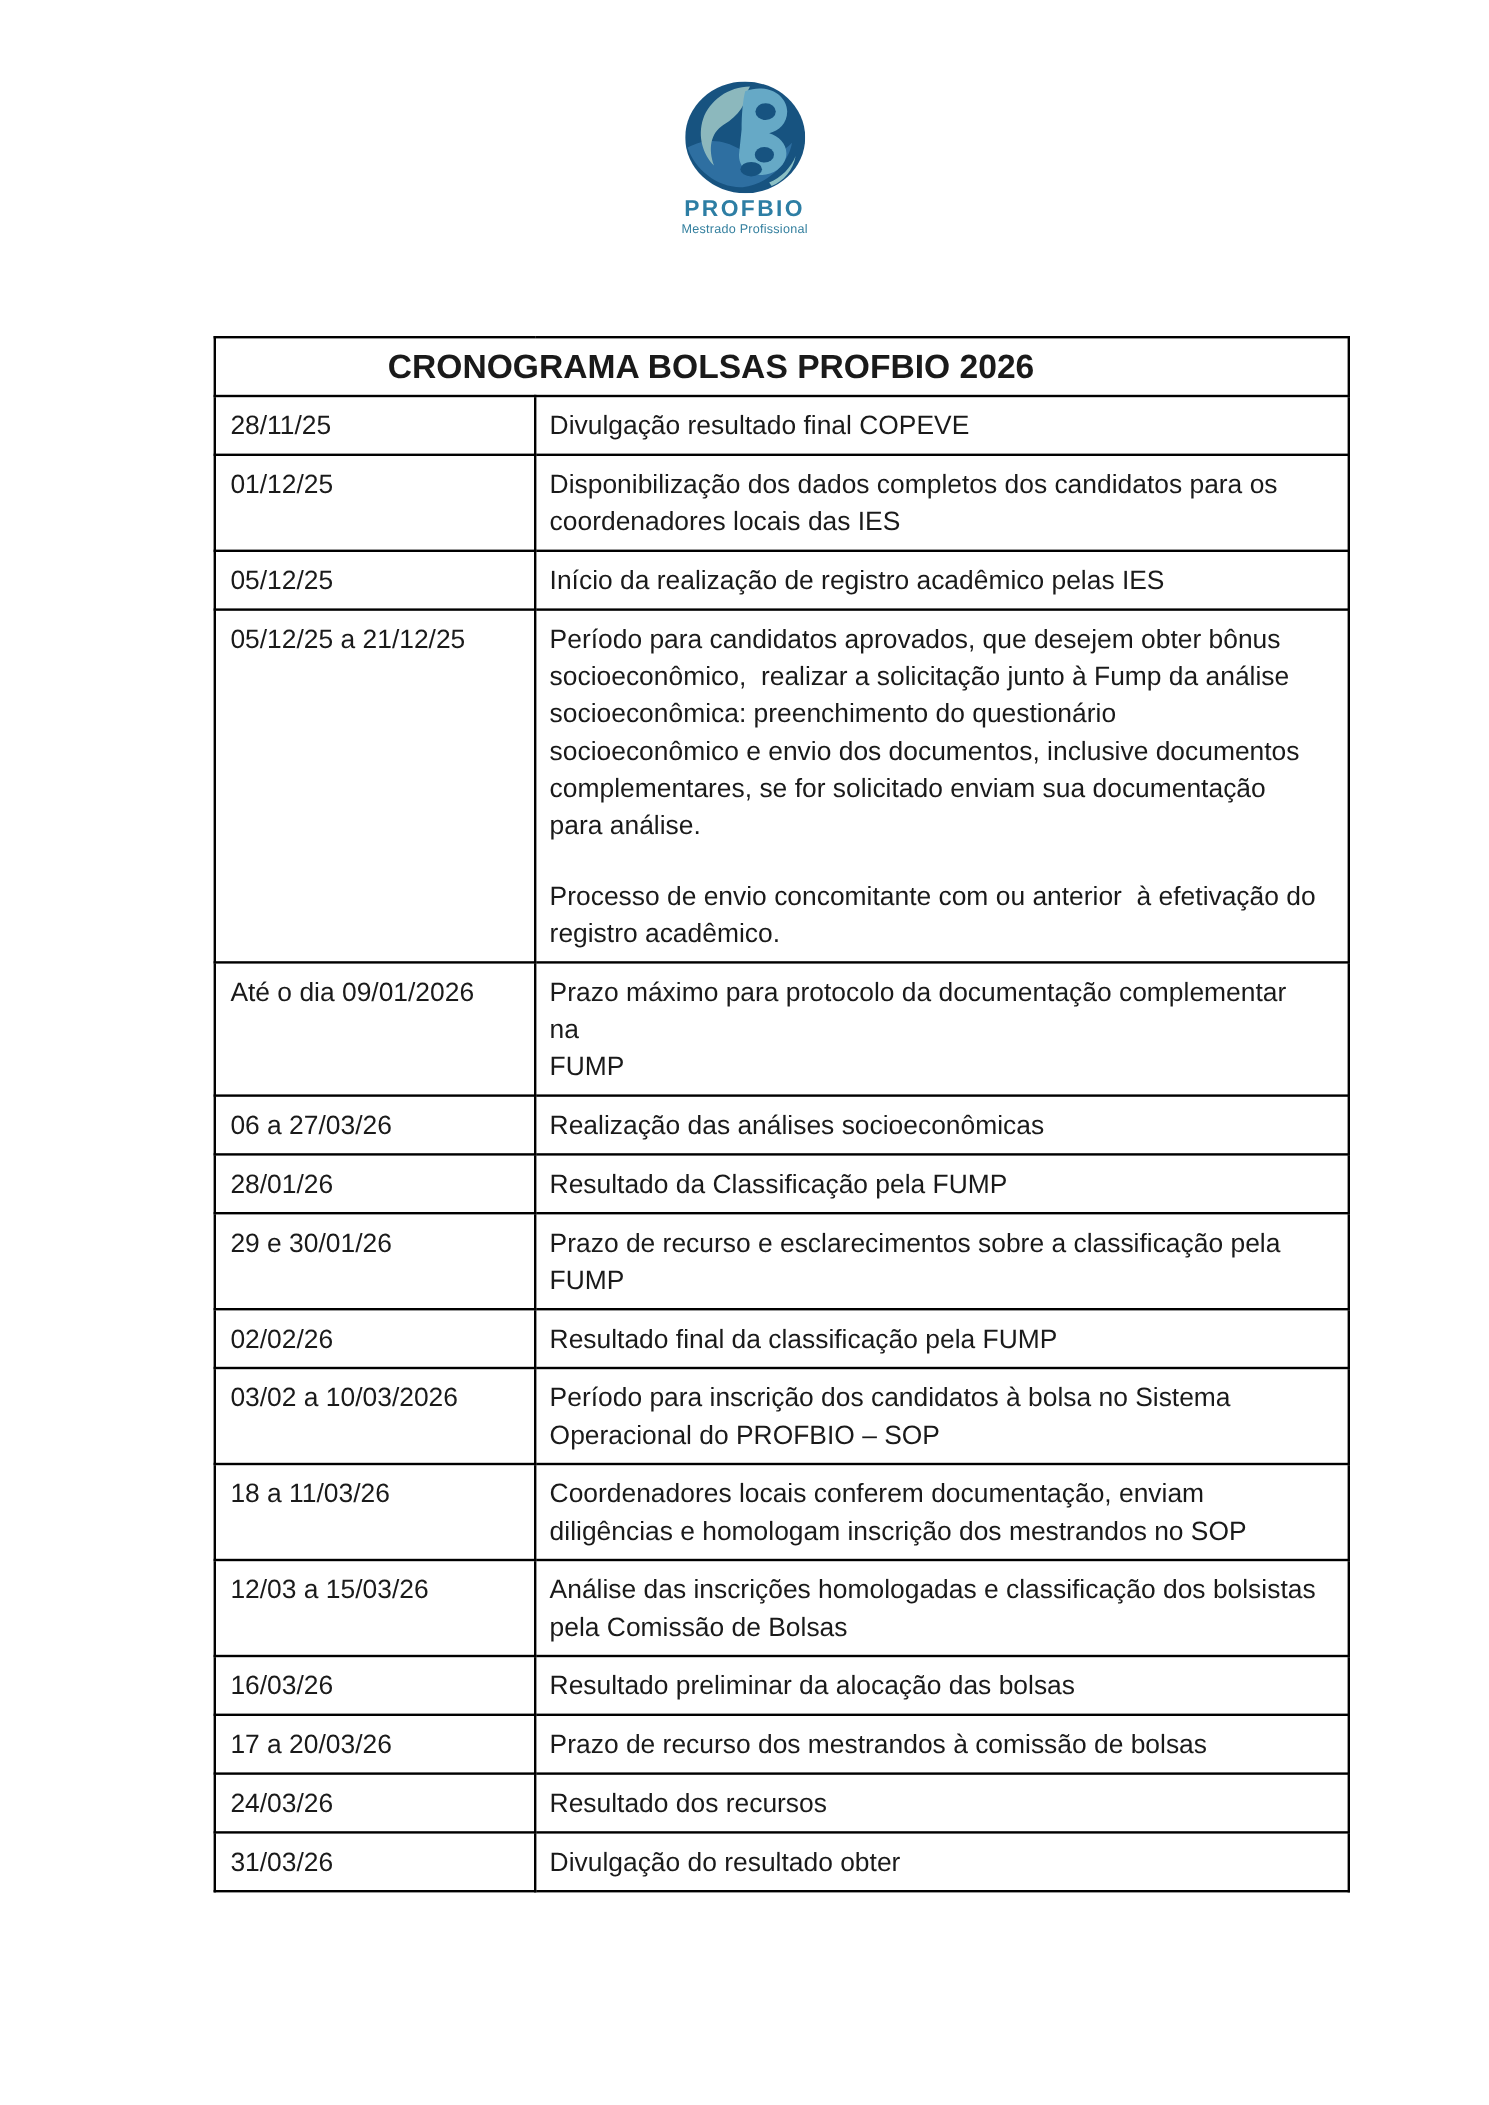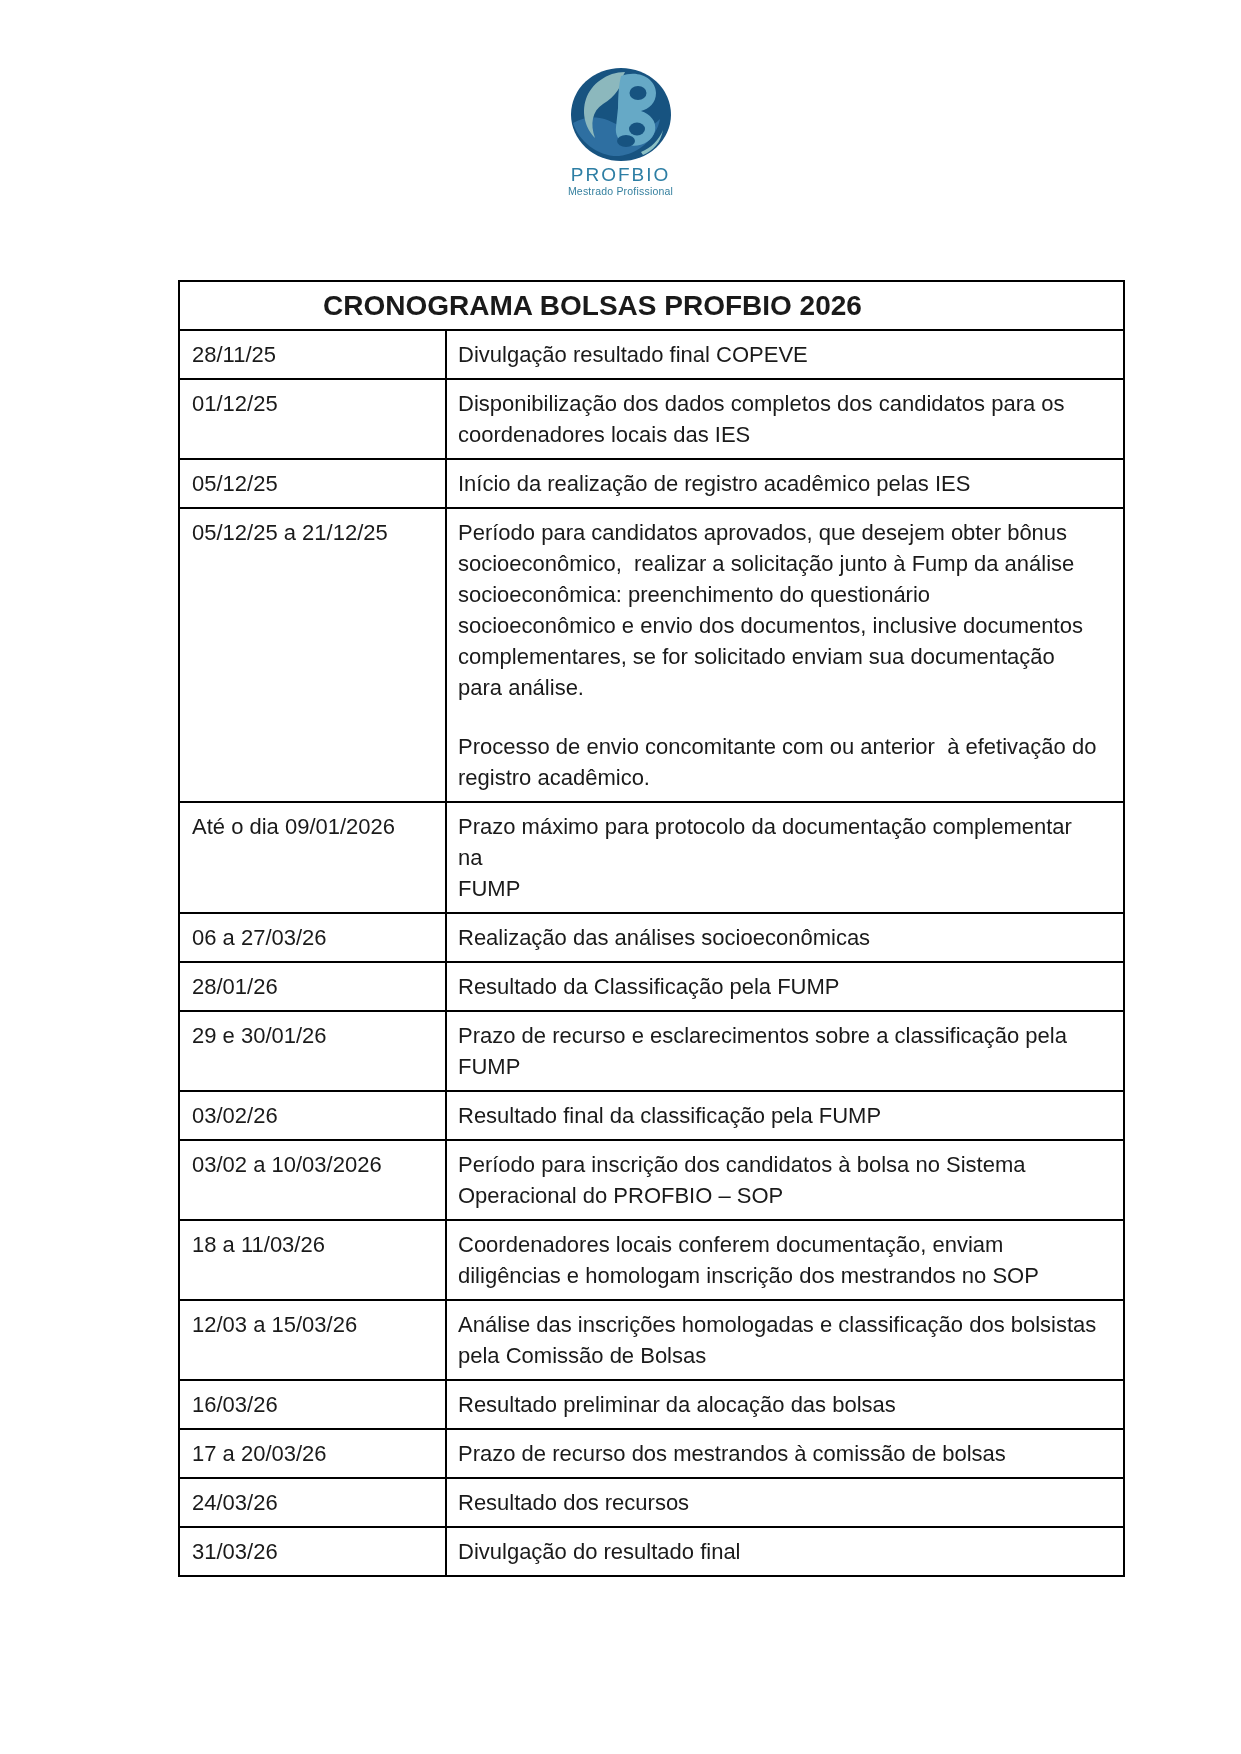--- a/index.html
+++ b/index.html
@@ -7,21 +7,21 @@
     width:1241px;height:1754px;background:#ffffff;position:relative;
     font-family:"Liberation Sans", sans-serif;color:#1a1a1a;
   }
   
   .logo{
     position:absolute;top:68px;left:0;right:0;text-align:center;
     -webkit-user-select:none;user-select:none;
   }
   .logo svg{display:block;margin:0 auto;}
   .logo-title{
-    margin-top:4px;font-size:19px;letter-spacing:2px;font-weight:400;
+    margin-top:4px;font-size:19px;letter-spacing:2px;font-weight:700;
     color:#2d7ea4;line-height:20px;
   }
   .logo-sub{
     font-size:10.5px;color:#35809f;line-height:13px;letter-spacing:.2px;
   }
   
   table.schedule{
     position:absolute;left:178px;top:280px;width:945px;
     border-collapse:collapse;table-layout:fixed;
     font-size:22px;line-height:31px;
@@ -127,21 +127,21 @@
           </td>
         </tr>
         <tr>
           <td class="c-date">29 e 30/01/26</td>
           <td class="c-desc">
             <p>Prazo de recurso e esclarecimentos sobre a classificação pela
 FUMP</p>
           </td>
         </tr>
         <tr>
-          <td class="c-date">03/02/26</td>
+          <td class="c-date">02/02/26</td>
           <td class="c-desc">
             <p>Resultado final da classificação pela FUMP</p>
           </td>
         </tr>
         <tr>
           <td class="c-date">03/02 a 10/03/2026</td>
           <td class="c-desc">
             <p>Período para inscrição dos candidatos à bolsa no Sistema
 Operacional do PROFBIO – SOP</p>
           </td>
@@ -174,19 +174,19 @@
         </tr>
         <tr>
           <td class="c-date">24/03/26</td>
           <td class="c-desc">
             <p>Resultado dos recursos</p>
           </td>
         </tr>
         <tr>
           <td class="c-date">31/03/26</td>
           <td class="c-desc">
-            <p>Divulgação do resultado final</p>
+            <p>Divulgação do resultado obter</p>
           </td>
         </tr>
       </tbody>
   </table>
 
 </div>
 
 </body></html>

